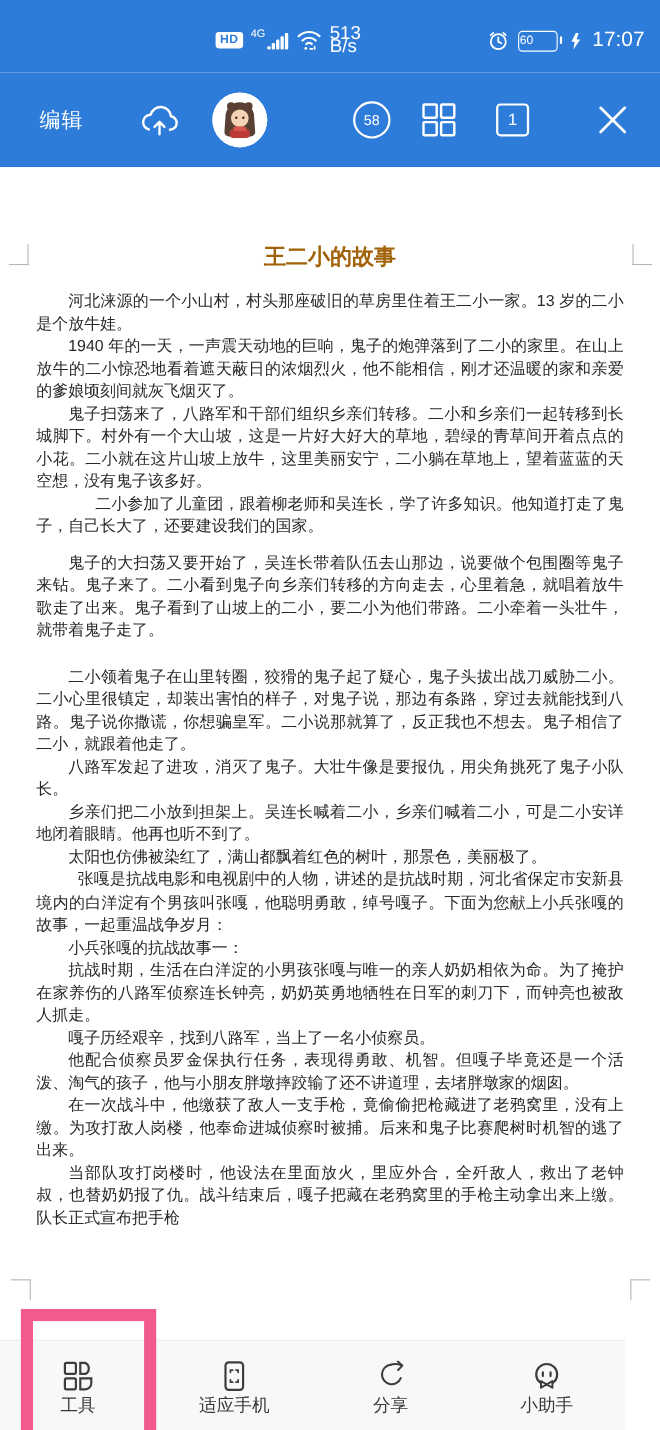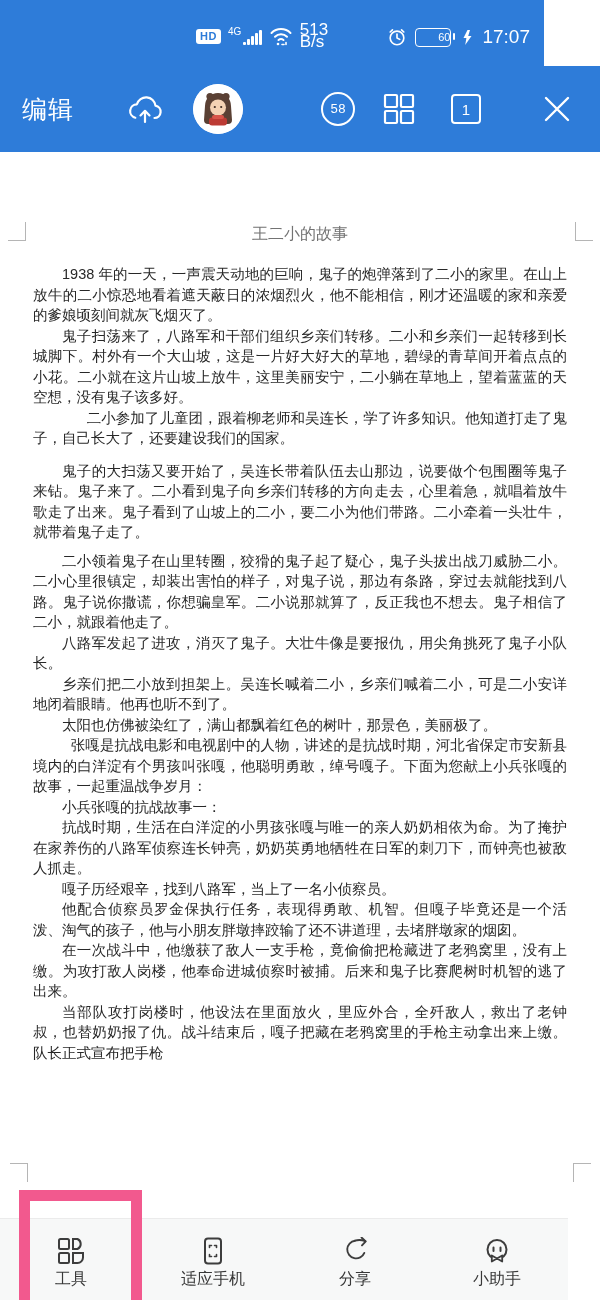--- a/index.html
+++ b/index.html
@@ -5,84 +5,83 @@
   html,body{margin:0;padding:0;}
   body{
     width:600px;height:1300px;overflow:hidden;position:relative;
     background:#ffffff;
     font-family:"Liberation Sans","DejaVu Sans",sans-serif;
   }
   .canvas{position:absolute;inset:0;width:600px;height:1300px;overflow:hidden;}
 
   
   .statusbar{
-    position:absolute;left:0;top:0;width:544px;height:66px;
+    position:absolute;left:0;top:0;width:600px;height:66px;
     background:var(--blue,#2e7cd9);color:#fff;
   }
   .sb-group{position:absolute;display:flex;align-items:center;}
   .sb-center{left:196px;top:24px;gap:7px;}
   .sb-right{top:26px;right:14px;gap:8px;}
   .hd-badge{
     background:#fff;color:var(--blue,#2e7cd9);font-size:11px;font-weight:bold;
     border-radius:3px;padding:2px 4px;line-height:1;letter-spacing:.5px;
   }
   .net-wrap{display:flex;align-items:flex-end;gap:2px;}
   .net-label{font-size:10px;line-height:1;margin-bottom:8px;}
   .bars{display:flex;align-items:flex-end;gap:1.5px;height:16px;}
   .bars i{display:block;width:2.5px;background:#fff;border-radius:1px;}
   .speed{display:flex;flex-direction:column;font-size:17px;line-height:12px;}
   .battery{
     position:relative;width:34px;height:17px;border:1.5px solid #fff;border-radius:4px;
-    display:flex;align-items:center;justify-content:flex-end;
+    display:flex;align-items:center;justify-content:flex-start;
     font-size:11px;line-height:1;color:#fff;
   }
   .battery:after{
     content:"";position:absolute;right:-5px;top:4px;width:2.5px;height:7px;
     background:#fff;border-radius:1px;
   }
   .clock-time{font-size:19px;margin-left:2px;}
 
   .appbar{
     position:absolute;left:0;top:66px;width:600px;height:86px;
     background:var(--blue,#2e7cd9);color:#fff;
   }
   .ab{position:absolute;top:50%;transform:translateY(-50%);display:flex;align-items:center;justify-content:center;cursor:pointer;}
-  .edit-label{left:22px;font-size:25px;letter-spacing:1px;}
+  .edit-label{left:36px;font-size:19px;letter-spacing:1px;}
   .pos-cloud{left:125px;width:40px;height:40px;}
   .pos-avatar{left:193px;width:50px;height:50px;}
   .badge-58{
     left:321px;width:30px;height:30px;border:2px solid #fff;border-radius:50%;
     font-size:13px;
-    font-family:Liberation Mono, monospace;
   }
   .pos-grid{left:382px;width:34px;height:34px;}
   .page-badge{
     left:451px;width:26px;height:26px;border:2px solid #fff;border-radius:4px;
     font-size:15px;
   }
   .pos-close{left:542px;width:30px;height:30px;}
   .avatar-circle{width:50px;height:50px;border-radius:50%;background:#fff;overflow:hidden;display:block;}
 
   
   .document{
     position:absolute;left:0;top:152px;width:600px;height:1066px;
     background:#fff;overflow:hidden;padding:0 33px;box-sizing:border-box;
     color:#282828;
   }
   .doc-title{
-    margin:0;text-align:center;font-size:16px;font-weight:400;color:#737373;
+    margin:0;text-align:center;font-size:20px;font-weight:700;color:#a16207;
     line-height:20px;
   }
   .title-1{margin-top:72px;margin-bottom:20px;}
   .title-2{margin-top:26px;margin-bottom:20px;}
   .para{
     margin:0;font-size:14.5px;line-height:20.5px;text-align:justify;
     color:#282828;
   }
-  .para.gap-before{margin-top:8px;}
+  .para.gap-before{margin-top:22px;}
 
   .corner-mark{position:absolute;width:17px;height:18px;}
   .cm-tl{left:8px;top:222px;border-right:1.5px solid #b5b5b5;border-bottom:1.5px solid #b5b5b5;}
   .cm-tr{left:575px;top:222px;border-left:1.5px solid #b5b5b5;border-bottom:1.5px solid #b5b5b5;}
   .cm-bl{left:10px;top:1163px;border-right:1.5px solid #b5b5b5;border-top:1.5px solid #b5b5b5;}
   .cm-br{left:573px;top:1163px;border-left:1.5px solid #b5b5b5;border-top:1.5px solid #b5b5b5;}
 
   
   .bottombar{
     position:absolute;left:0;top:1218px;width:568px;height:82px;
@@ -201,21 +200,22 @@
       <svg width="30" height="30" viewBox="0 0 30 30" stroke="#fff" stroke-width="2.4" stroke-linecap="round">
         <path d="M4,4 L26,26 M26,4 L4,26"></path>
       </svg>
     </span>
   </div>
 
   <div class="document">
     <section>
       <h2 class="doc-title title-1">王二小的故事</h2>
       <div class="paras">
-          <p class="para" style="text-indent: 2em;">1938 年的一天，一声震天动地的巨响，鬼子的炮弹落到了二小的家里。在山上放牛的二小惊恐地看着遮天蔽日的浓烟烈火，他不能相信，刚才还温暖的家和亲爱的爹娘顷刻间就灰飞烟灭了。</p>
+          <p class="para" style="text-indent: 2em;">河北涞源的一个小山村，村头那座破旧的草房里住着王二小一家。13 岁的二小是个放牛娃。</p>
+          <p class="para" style="text-indent: 2em;">1940 年的一天，一声震天动地的巨响，鬼子的炮弹落到了二小的家里。在山上放牛的二小惊恐地看着遮天蔽日的浓烟烈火，他不能相信，刚才还温暖的家和亲爱的爹娘顷刻间就灰飞烟灭了。</p>
           <p class="para" style="text-indent: 2em;">鬼子扫荡来了，八路军和干部们组织乡亲们转移。二小和乡亲们一起转移到长城脚下。村外有一个大山坡，这是一片好大好大的草地，碧绿的青草间开着点点的小花。二小就在这片山坡上放牛，这里美丽安宁，二小躺在草地上，望着蓝蓝的天空想，没有鬼子该多好。</p>
           <p class="para" style="text-indent: 3.7em;">二小参加了儿童团，跟着柳老师和吴连长，学了许多知识。他知道打走了鬼子，自己长大了，还要建设我们的国家。</p>
           <p class="para" style="text-indent: 2em; margin-top: 12px;">鬼子的大扫荡又要开始了，吴连长带着队伍去山那边，说要做个包围圈等鬼子来钻。鬼子来了。二小看到鬼子向乡亲们转移的方向走去，心里着急，就唱着放牛歌走了出来。鬼子看到了山坡上的二小，要二小为他们带路。二小牵着一头壮牛，就带着鬼子走了。</p>
           <p class="para gap-before" style="text-indent: 2em;">二小领着鬼子在山里转圈，狡猾的鬼子起了疑心，鬼子头拔出战刀威胁二小。二小心里很镇定，却装出害怕的样子，对鬼子说，那边有条路，穿过去就能找到八路。鬼子说你撒谎，你想骗皇军。二小说那就算了，反正我也不想去。鬼子相信了二小，就跟着他走了。</p>
           <p class="para" style="text-indent: 2em;">八路军发起了进攻，消灭了鬼子。大壮牛像是要报仇，用尖角挑死了鬼子小队长。</p>
           <p class="para" style="text-indent: 2em; font-family: Liberation Serif, serif;">乡亲们把二小放到担架上。吴连长喊着二小，乡亲们喊着二小，可是二小安详地闭着眼睛。他再也听不到了。</p>
           <p class="para" style="text-indent: 2em;">太阳也仿佛被染红了，满山都飘着红色的树叶，那景色，美丽极了。</p>
         </div>
     </section>
     <section>

